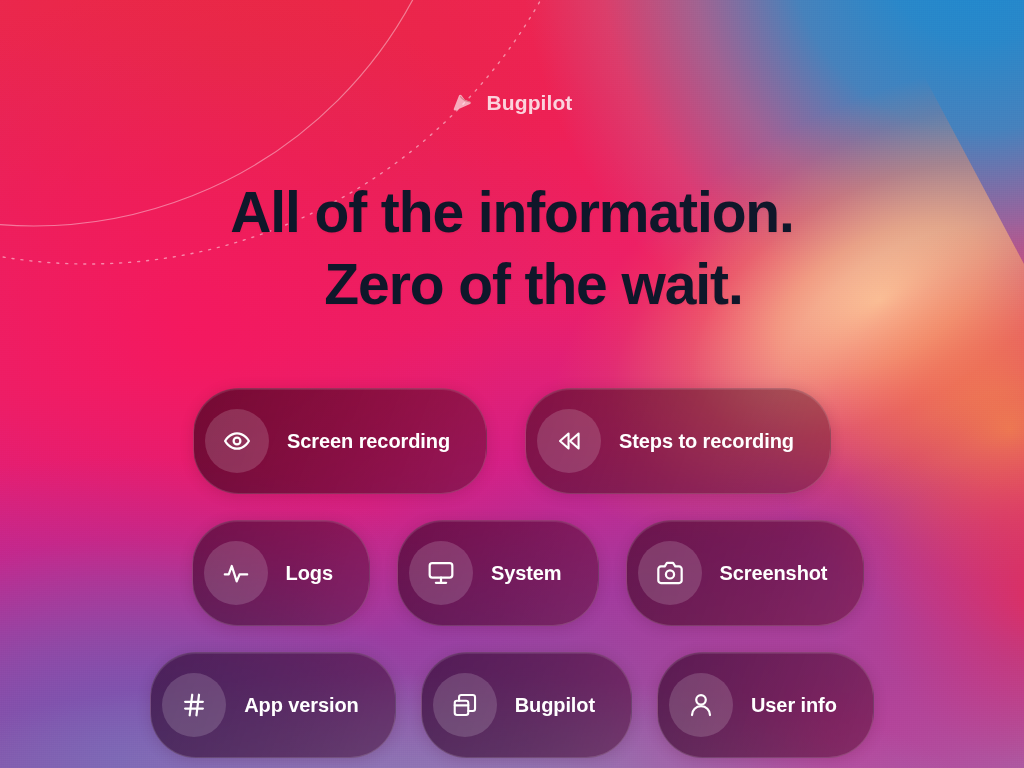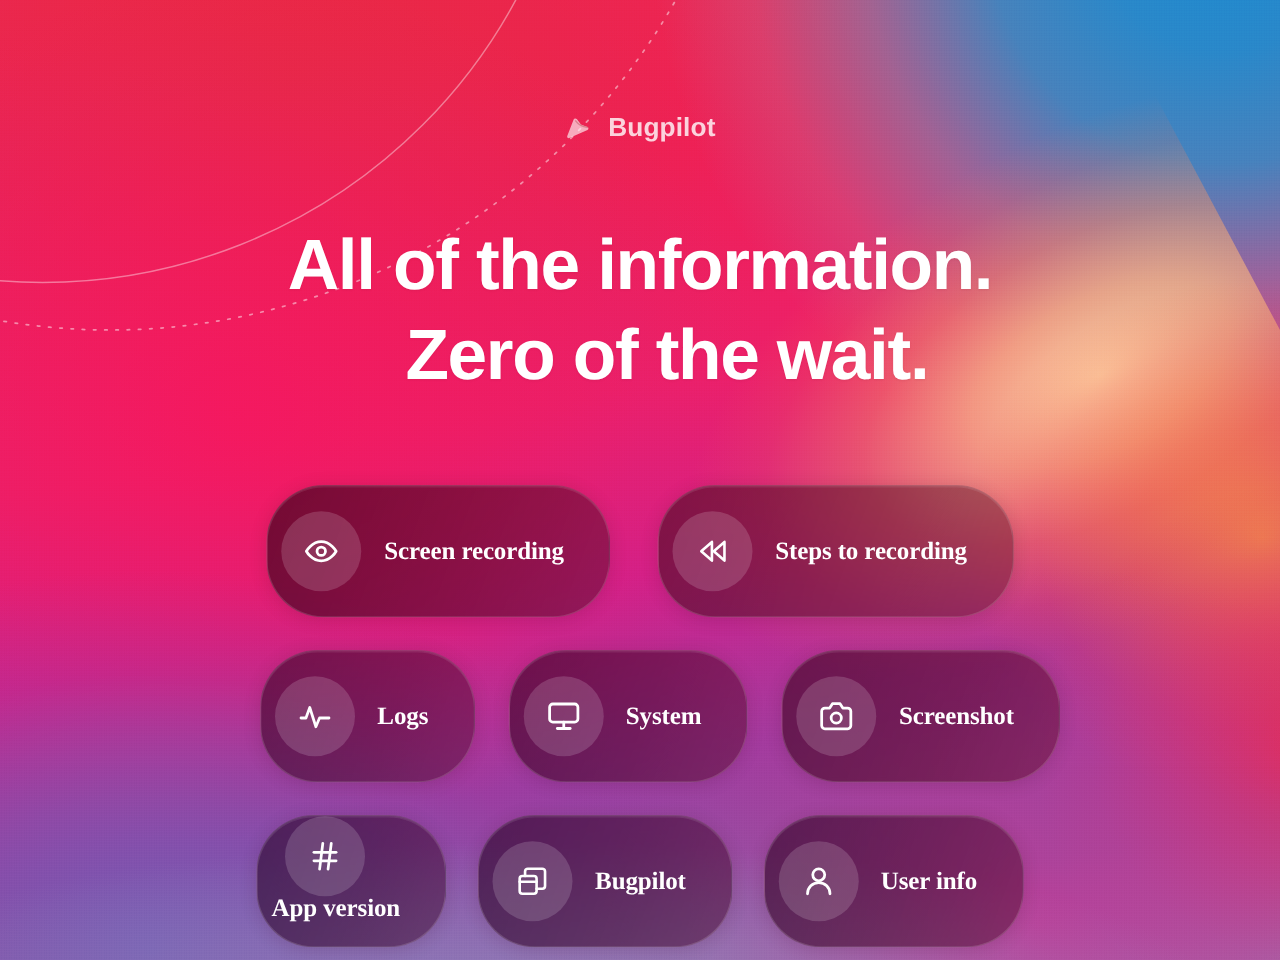--- a/index.html
+++ b/index.html
@@ -180,21 +180,21 @@
     letter-spacing: 0.1px;
     line-height: 1;
   }
 
   
   .headline {
     position: absolute;
     left: 0; right: 0;
     top: 177px;
     text-align: center;
-    color: #ffffff;
+    color: #0f172a;
     font-size: 57px;
     font-weight: 700;
     line-height: 1.26;
     letter-spacing: -1.1px;
     text-shadow: 0 1px 2px rgba(120,10,40,0.10);
   }
   .headline .l2 { display: block; padding-left: 43px; }
 
   
   .rows {
@@ -221,21 +221,20 @@
       linear-gradient(112deg,
         rgba(58,4,30,0.62) 0%,
         rgba(70,6,34,0.55) 45%,
         rgba(78,10,38,0.47) 100%);
     border: 1px solid rgba(255,255,255,0.14);
     box-shadow:
       0 2px 14px rgba(60,0,30,0.16),
       inset 0 1px 0 rgba(255,255,255,0.09);
     backdrop-filter: blur(2px);
     white-space: nowrap;
-    font-family: Liberation Serif, serif;
   }
 
   .pill-icon {
     flex: 0 0 auto;
     width: 64px; height: 64px;
     border-radius: 50%;
     background: rgba(255,255,255,0.155);
     display: flex;
     align-items: center;
     justify-content: center;
@@ -253,21 +252,21 @@
     letter-spacing: -0.1px;
     line-height: 1;
   }
 
   
   .pill.tone-a { background: linear-gradient(110deg, rgba(52,2,26,0.66) 0%, rgba(72,6,34,0.56) 60%, rgba(84,12,40,0.48) 100%); }
   .pill.tone-b { background: linear-gradient(110deg, rgba(62,10,28,0.58) 0%, rgba(80,14,34,0.50) 55%, rgba(92,20,38,0.42) 100%); }
   .pill.tone-c { background: linear-gradient(110deg, rgba(56,6,40,0.62) 0%, rgba(70,8,44,0.54) 60%, rgba(80,12,48,0.46) 100%); }
   .pill.tone-d { background: linear-gradient(110deg, rgba(58,4,40,0.64) 0%, rgba(74,6,42,0.55) 60%, rgba(86,10,44,0.47) 100%); }
   .pill.tone-e { background: linear-gradient(110deg, rgba(60,4,32,0.62) 0%, rgba(78,6,36,0.54) 60%, rgba(92,10,40,0.46) 100%); text-align: right; }
-  .pill.tone-f { background: linear-gradient(110deg, rgba(46,10,50,0.66) 0%, rgba(58,10,50,0.58) 60%, rgba(66,12,50,0.50) 100%); flex-direction: column; }
+  .pill.tone-f { background: linear-gradient(110deg, rgba(46,10,50,0.66) 0%, rgba(58,10,50,0.58) 60%, rgba(66,12,50,0.50) 100%); }
   .pill.tone-g { background: linear-gradient(110deg, rgba(48,8,48,0.66) 0%, rgba(62,8,48,0.58) 60%, rgba(72,10,48,0.50) 100%); }
   .pill.tone-h { background: linear-gradient(110deg, rgba(54,6,44,0.66) 0%, rgba(70,8,44,0.56) 60%, rgba(82,10,44,0.48) 100%); }
 </style>
 </head>
 <body>
 
 <div id="stage">
 
   <div class="mesh mesh-base"></div>
   <div class="mesh blob-red"></div>

